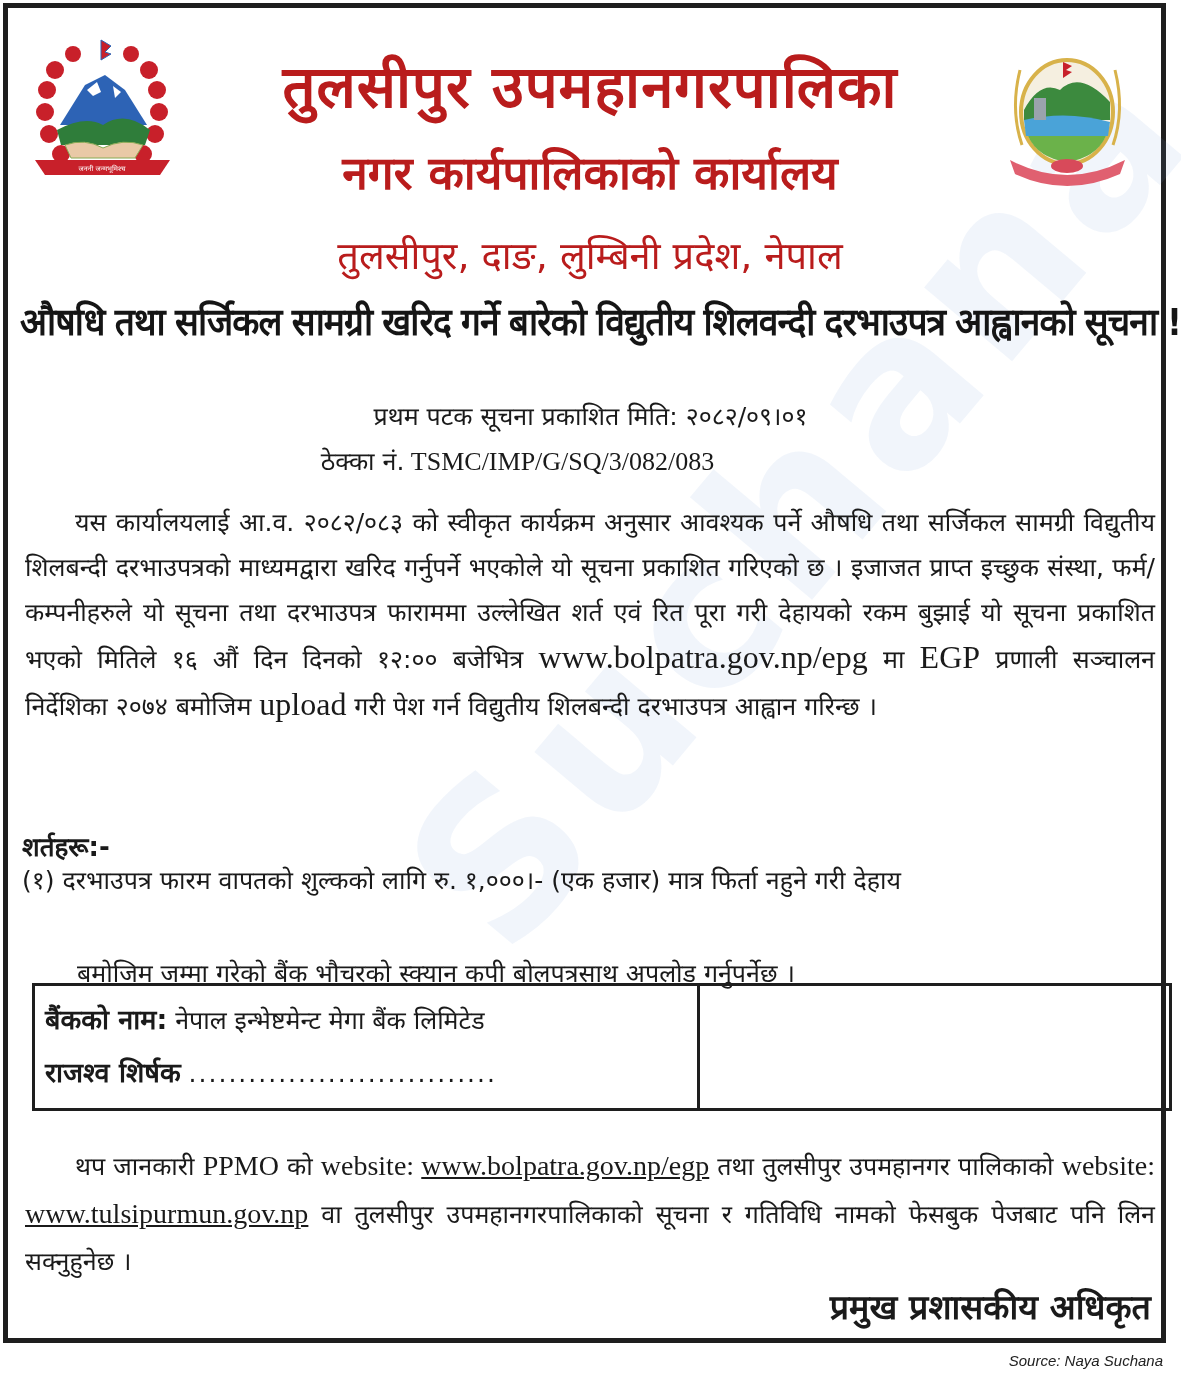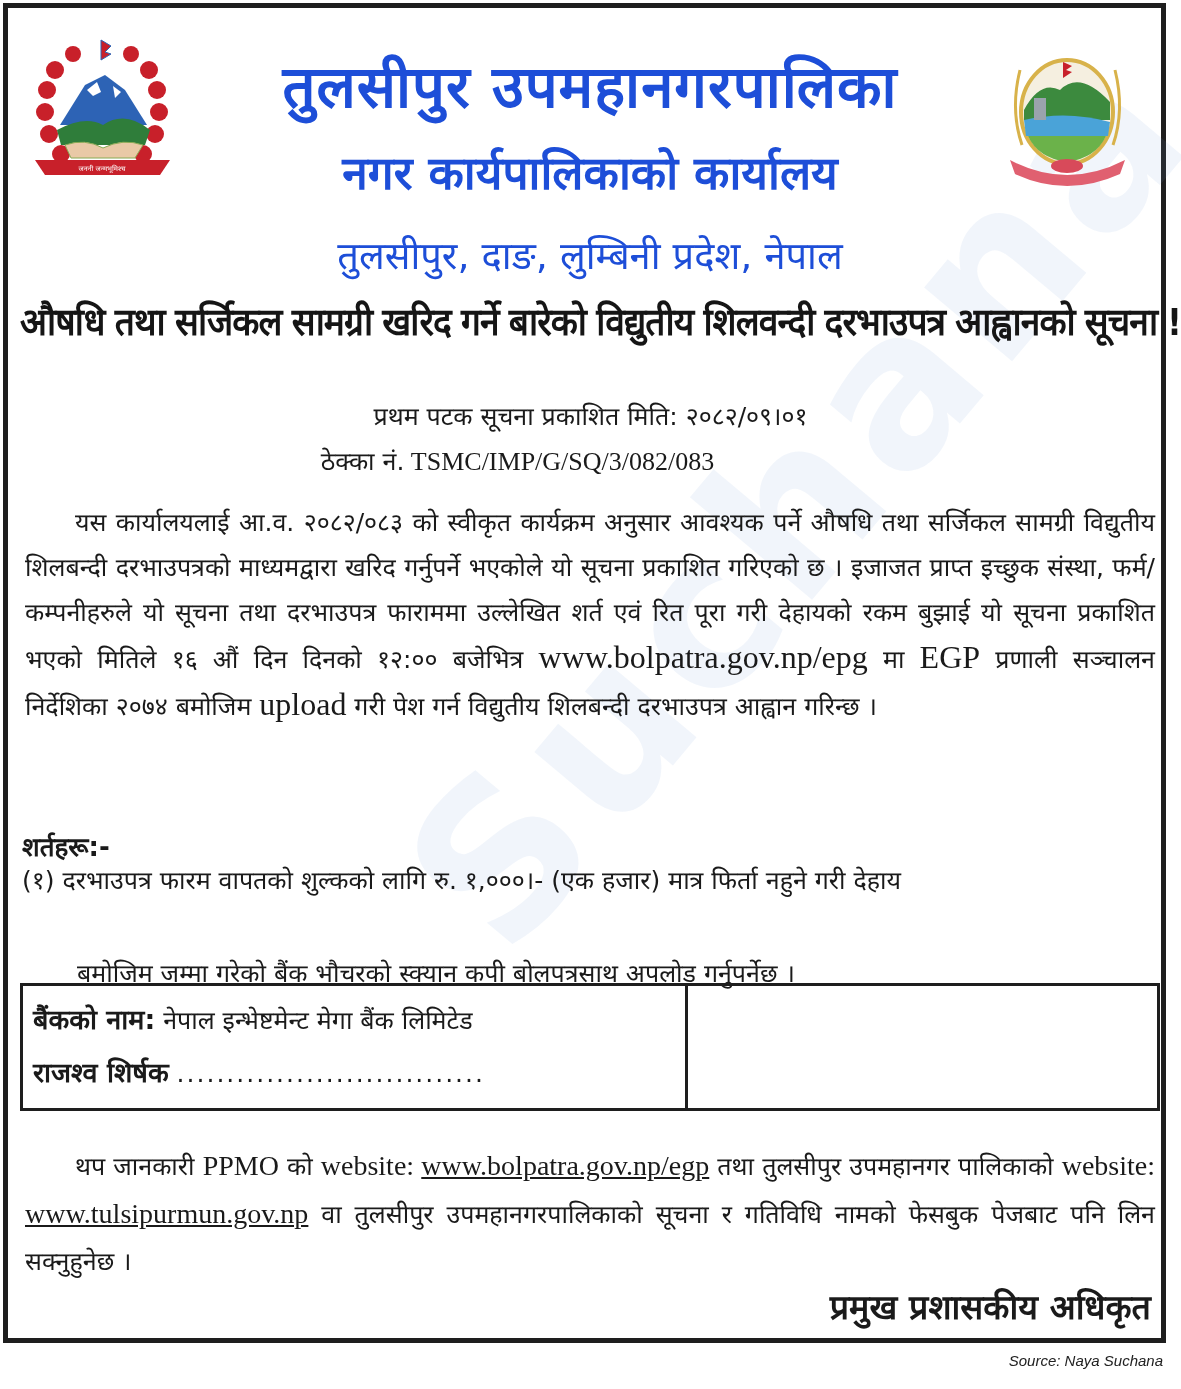--- a/index.html
+++ b/index.html
@@ -6,37 +6,37 @@
     body { width: 1181px; height: 1389px; position: relative; overflow: hidden;
            font-family: "DejaVu Sans", sans-serif; color: #1a1a1a; }
     .frame { position: absolute; left: 3px; top: 3px; width: 1163px; height: 1340px;
              border: 5px solid #1e1e1e; box-sizing: border-box; background: #fff; }
     .watermark { position: absolute; left: 260px; top: 380px; font-size: 210px; font-weight: bold;
                  color: rgba(120,160,220,0.10); transform: rotate(-50deg); pointer-events: none;
                  font-family: "DejaVu Sans", sans-serif; letter-spacing: 10px; }
     .emblem { position: absolute; top: 30px; width: 155px; height: 160px; }
     .emblem.left { left: 25px; }
     .emblem.right { left: 1000px; top: 40px; width: 135px; height: 150px; }
-    .hdr { position: absolute; left: 0; width: 1181px; text-align: center; font-weight: bold; color: #1d4ed8; }
+    .hdr { position: absolute; left: 0; width: 1181px; text-align: center; font-weight: bold; color: #b91c1c; }
     .title1 { top: 45px; font-size: 58px; left: 150px; width: 880px; letter-spacing: 1px; }
     .title2 { top: 140px; font-size: 46px; left: 150px; width: 880px; }
     .title3 { top: 228px; font-size: 38px; font-weight: normal; left: 150px; width: 880px; }
     .notice-title { position: absolute; left: 20px; top: 294px; width: 1140px; font-size: 38px;
                     font-weight: bold; white-space: nowrap; letter-spacing: -1px; color: #151515;
                     font-family: "DejaVu Sans Condensed", "DejaVu Sans", sans-serif; transform: scaleX(0.93); transform-origin: left; }
     .pubdate { position: absolute; left: 0; width: 1181px; top: 398px; text-align: center; font-size: 25px; }
     .contract { position: absolute; left: 0; width: 1035px; top: 443px; text-align: center; font-size: 26px;
                 font-family: "Liberation Serif", serif; }
     .body-para { position: absolute; left: 25px; width: 1130px; top: 500px; font-size: 25px;
                  line-height: 45px; text-align: justify; text-indent: 50px; }
     .body-para .latin { font-family: "Liberation Serif", serif; font-size: 32px; }
     .terms-head { position: absolute; left: 22px; top: 815px; font-size: 26px; font-weight: bold; margin-top: 13px; }
     .term-item { position: absolute; left: 22px; top: 858px; width: 1135px; font-size: 25px; line-height: 45px; }
     .term-item .cont { padding-left: 55px; display: block; margin-top: 48px; }
-    .bank-table { position: absolute; left: 20px; top: 983px; width: 1140px; height: 128px;
+    .bank-table { position: absolute; left: 32px; top: 983px; width: 1140px; height: 128px;
                   border: 3px solid #1e1e1e; box-sizing: border-box; display: flex; }
     .bank-left { width: 665px; border-right: 3px solid #1e1e1e; padding: 8px 10px; box-sizing: border-box; }
     .bank-right { flex: 1; padding: 8px 14px; box-sizing: border-box; }
     .row { font-size: 25px; line-height: 52px; white-space: nowrap; }
     .row .lbl { font-weight: bold; font-size: 27px; }
     .dots { letter-spacing: 2px; }
     .footer-para { position: absolute; left: 25px; width: 1130px; top: 1142px; font-size: 25px;
                    line-height: 47px; text-align: justify; text-indent: 50px; }
     .footer-para .latin { font-family: "Liberation Serif", serif; font-size: 28px; }
     .footer-para .link { font-family: "Liberation Serif", serif; font-size: 28px; text-decoration: underline; }

